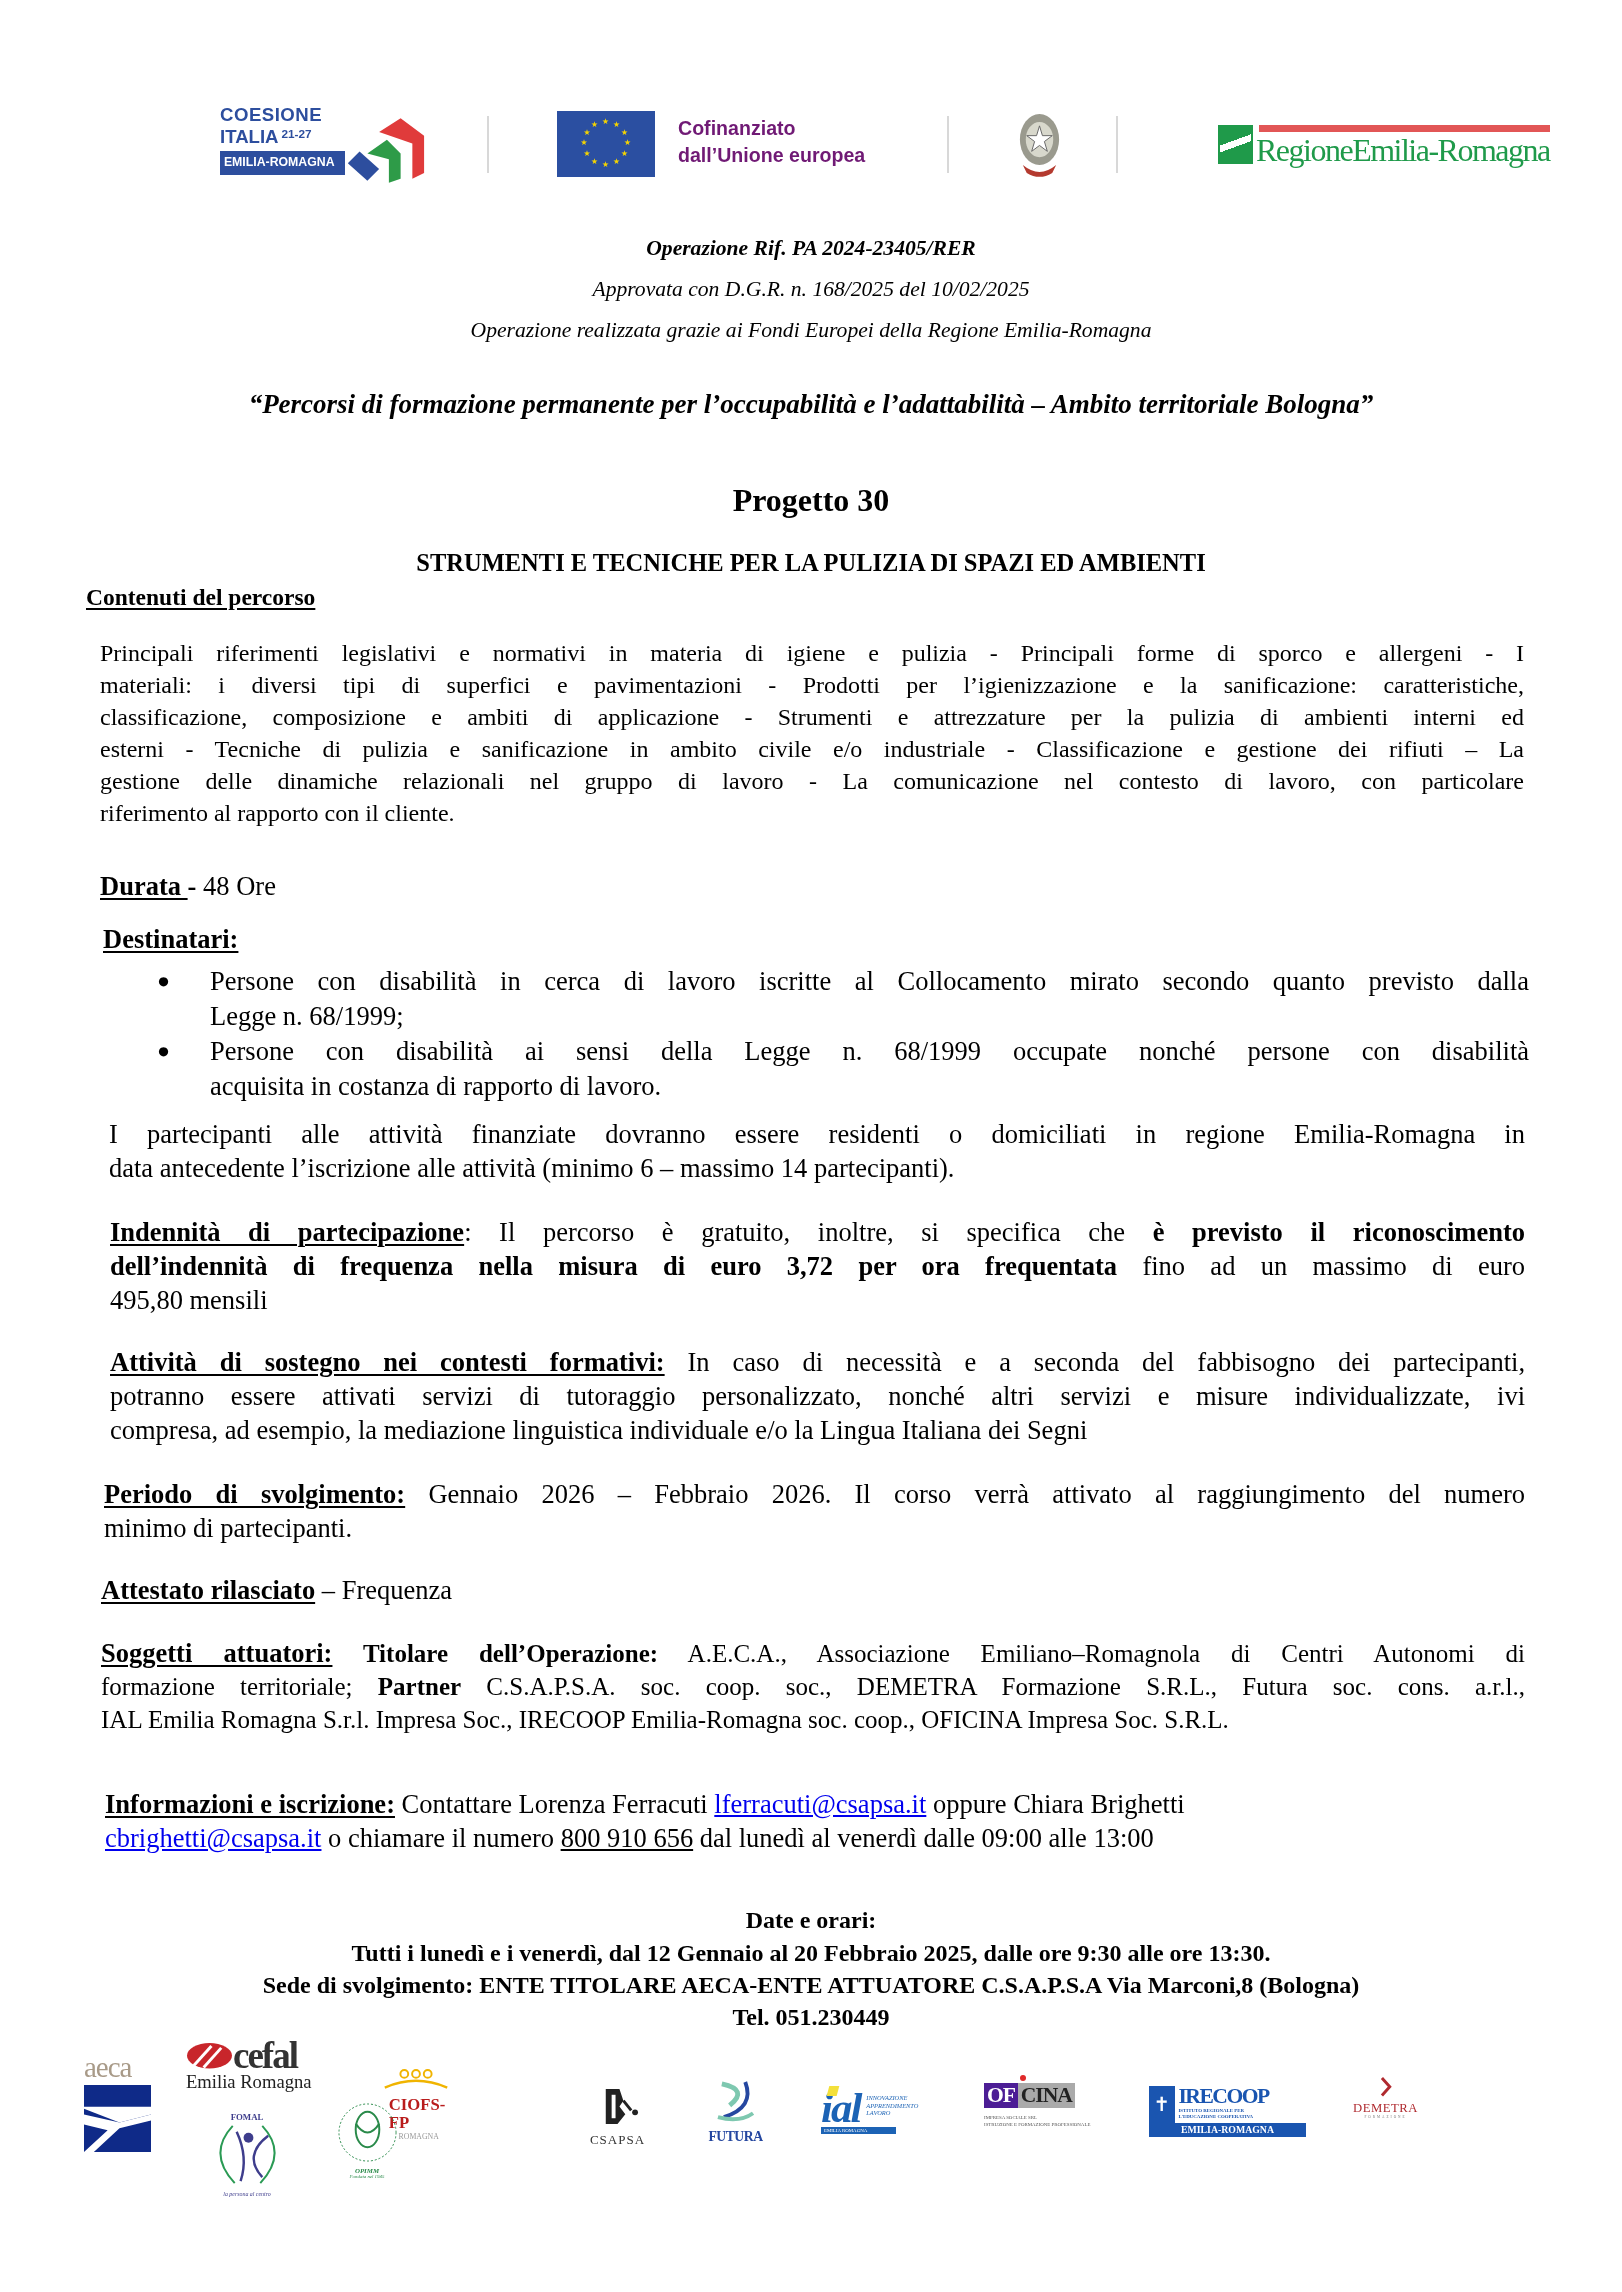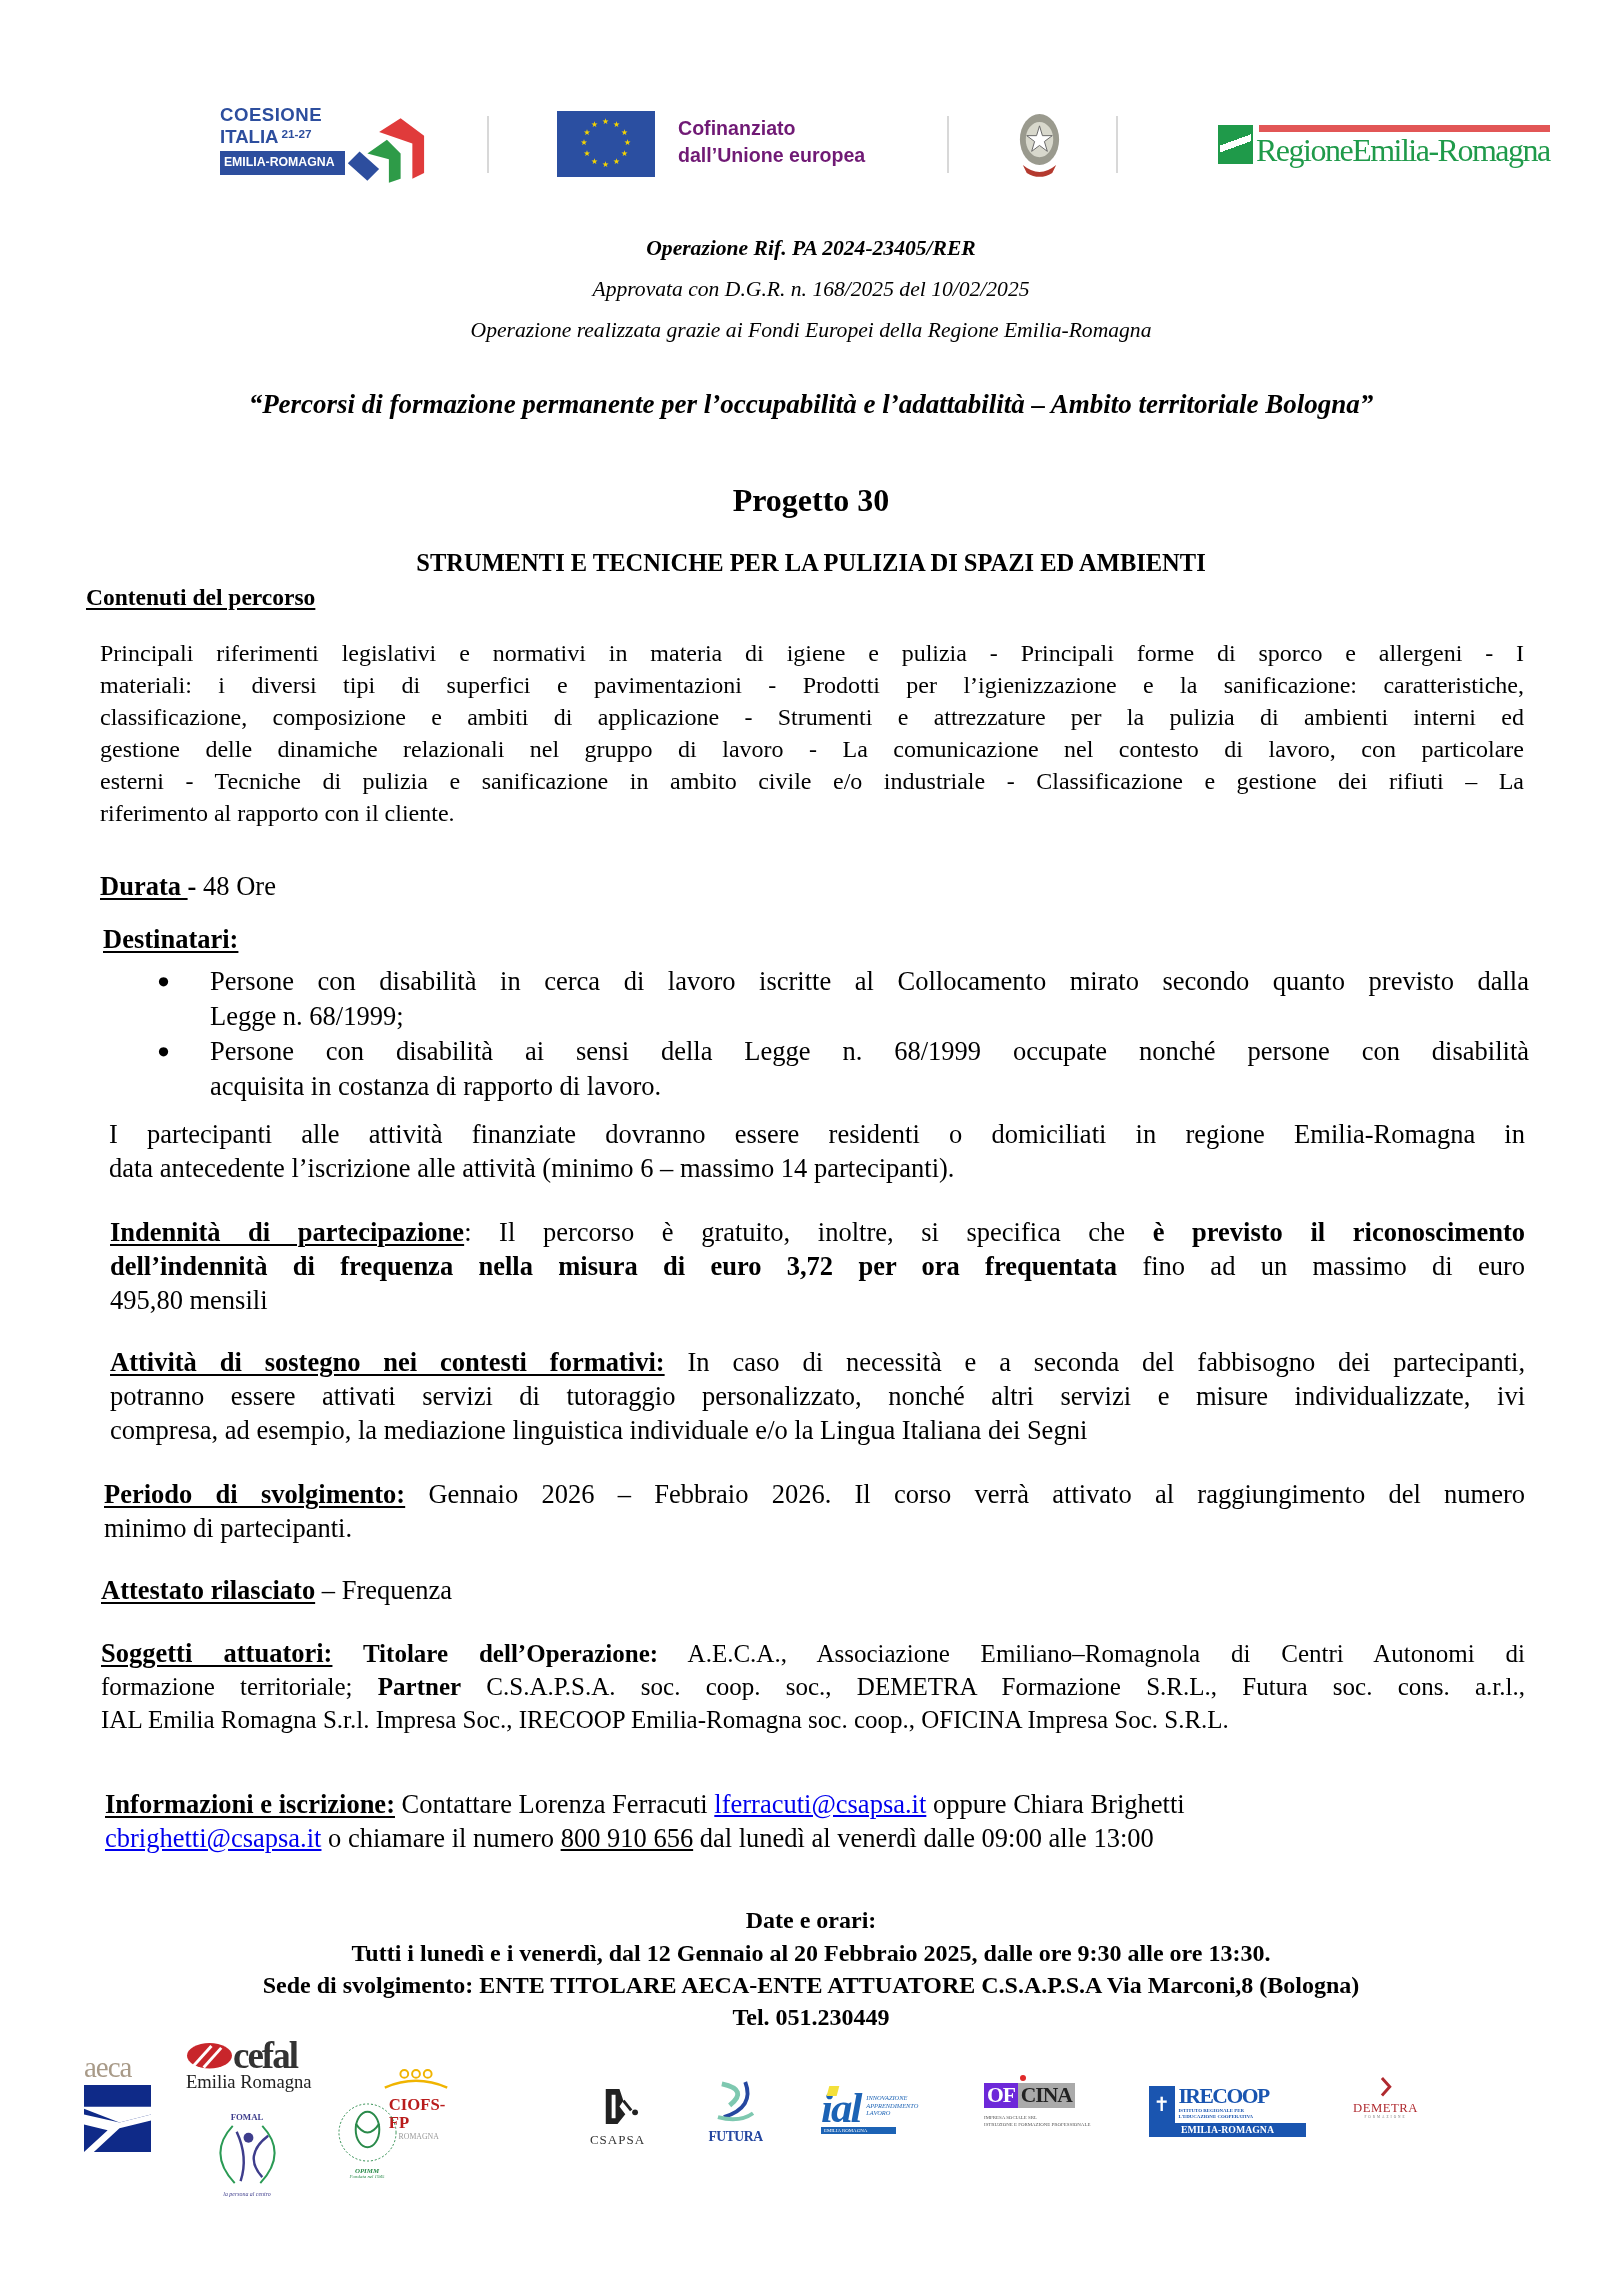--- a/index.html
+++ b/index.html
@@ -105,22 +105,22 @@
 <div class="center realizzata">Operazione realizzata grazie ai Fondi Europei della Regione Emilia-Romagna</div>
 <div class="center percorsi">“Percorsi di formazione permanente per l’occupabilità e l’adattabilità – Ambito territoriale Bologna”</div>
 <div class="center progetto">Progetto 30</div>
 <div class="center strumenti">STRUMENTI E TECNICHE PER LA PULIZIA DI SPAZI ED AMBIENTI</div>
 
 <div class="section-h" style="left:86px;top:584px;font-size:23.5px">Contenuti del percorso</div>
 <div class="para" style="left:100px;top:637px;width:1424px;font-size:24px;line-height:32px">
   <span class="line">Principali riferimenti legislativi e normativi in materia di igiene e pulizia - Principali forme di sporco e allergeni - I</span>
   <span class="line">materiali: i diversi tipi di superfici e pavimentazioni - Prodotti per l’igienizzazione e la sanificazione: caratteristiche,</span>
   <span class="line">classificazione, composizione e ambiti di applicazione - Strumenti e attrezzature per la pulizia di ambienti interni ed</span>
+  <span class="line">esterni - Tecniche di pulizia e sanificazione in ambito civile e/o industriale - Classificazione e gestione dei rifiuti – La</span>
   <span class="line">gestione delle dinamiche relazionali nel gruppo di lavoro - La comunicazione nel contesto di lavoro, con particolare</span>
-  <span class="line">esterni - Tecniche di pulizia e sanificazione in ambito civile e/o industriale - Classificazione e gestione dei rifiuti – La</span>
   <span class="line last">riferimento al rapporto con il cliente.</span>
 </div>
 
 <div class="para" style="left:100px;top:870px;font-size:26.5px;line-height:33px;white-space:nowrap">
   <span class="h">Durata </span><b>- </b><span>48 Ore</span>
 </div>
 
 <div class="section-h" style="left:103px;top:924px;font-size:26.5px">Destinatari:</div>
 <div class="bullets">
   <div class="bullet">
@@ -259,21 +259,21 @@
         <div>APPRENDIMENTO</div>
         <div>LAVORO</div>
       </div>
     </div>
     <div style="width:69px;background:#1c63b5;color:#fff;font-size:4.9px;padding:1px 2.9px">EMILIA ROMAGNA</div>
     <div style="position:absolute;left:6.9px;top:-2px;width:9.8px;height:9.8px;background:#f3e03a;transform:skewX(-15deg)"></div>
   </div>
 
   <div class="flogo" style="left:984px;top:2080px;width:137px">
     <div style="display:flex;align-items:center;height:31px">
-      <span style="background:#6d28d9;color:#fff;font-weight:bold;font-size:21.6px;line-height:25.5px;padding:0 2.9px;letter-spacing:-1px">OF</span>
+      <span style="background:#4c1d95;color:#fff;font-weight:bold;font-size:21.6px;line-height:25.5px;padding:0 2.9px;letter-spacing:-1px">OF</span>
       <span style="background:#aaa;color:#222;font-weight:bold;font-size:21.6px;line-height:25.5px;padding:0 2.9px;letter-spacing:-1px;position:relative">CINA<span style="position:absolute;left:2px;top:-7.8px;width:5.9px;height:5.9px;border-radius:50%;background:#e02a2a"></span></span>
     </div>
     <div style="font-size:4.9px;color:#555;line-height:6.9px;margin-top:3.9px">IMPRESA SOCIALE SRL</div>
     <div style="font-size:4.9px;color:#555;line-height:6.9px">ISTRUZIONE E FORMAZIONE PROFESSIONALE</div>
   </div>
 
   <div class="flogo" style="left:1149px;top:2086px;width:157px">
     <div style="display:flex">
       <div style="width:25.5px;height:37px;background:#1a55b0;color:#fff;font-size:19.6px;line-height:37px;text-align:center">✝</div>
       <div style="margin-left:3.9px">

